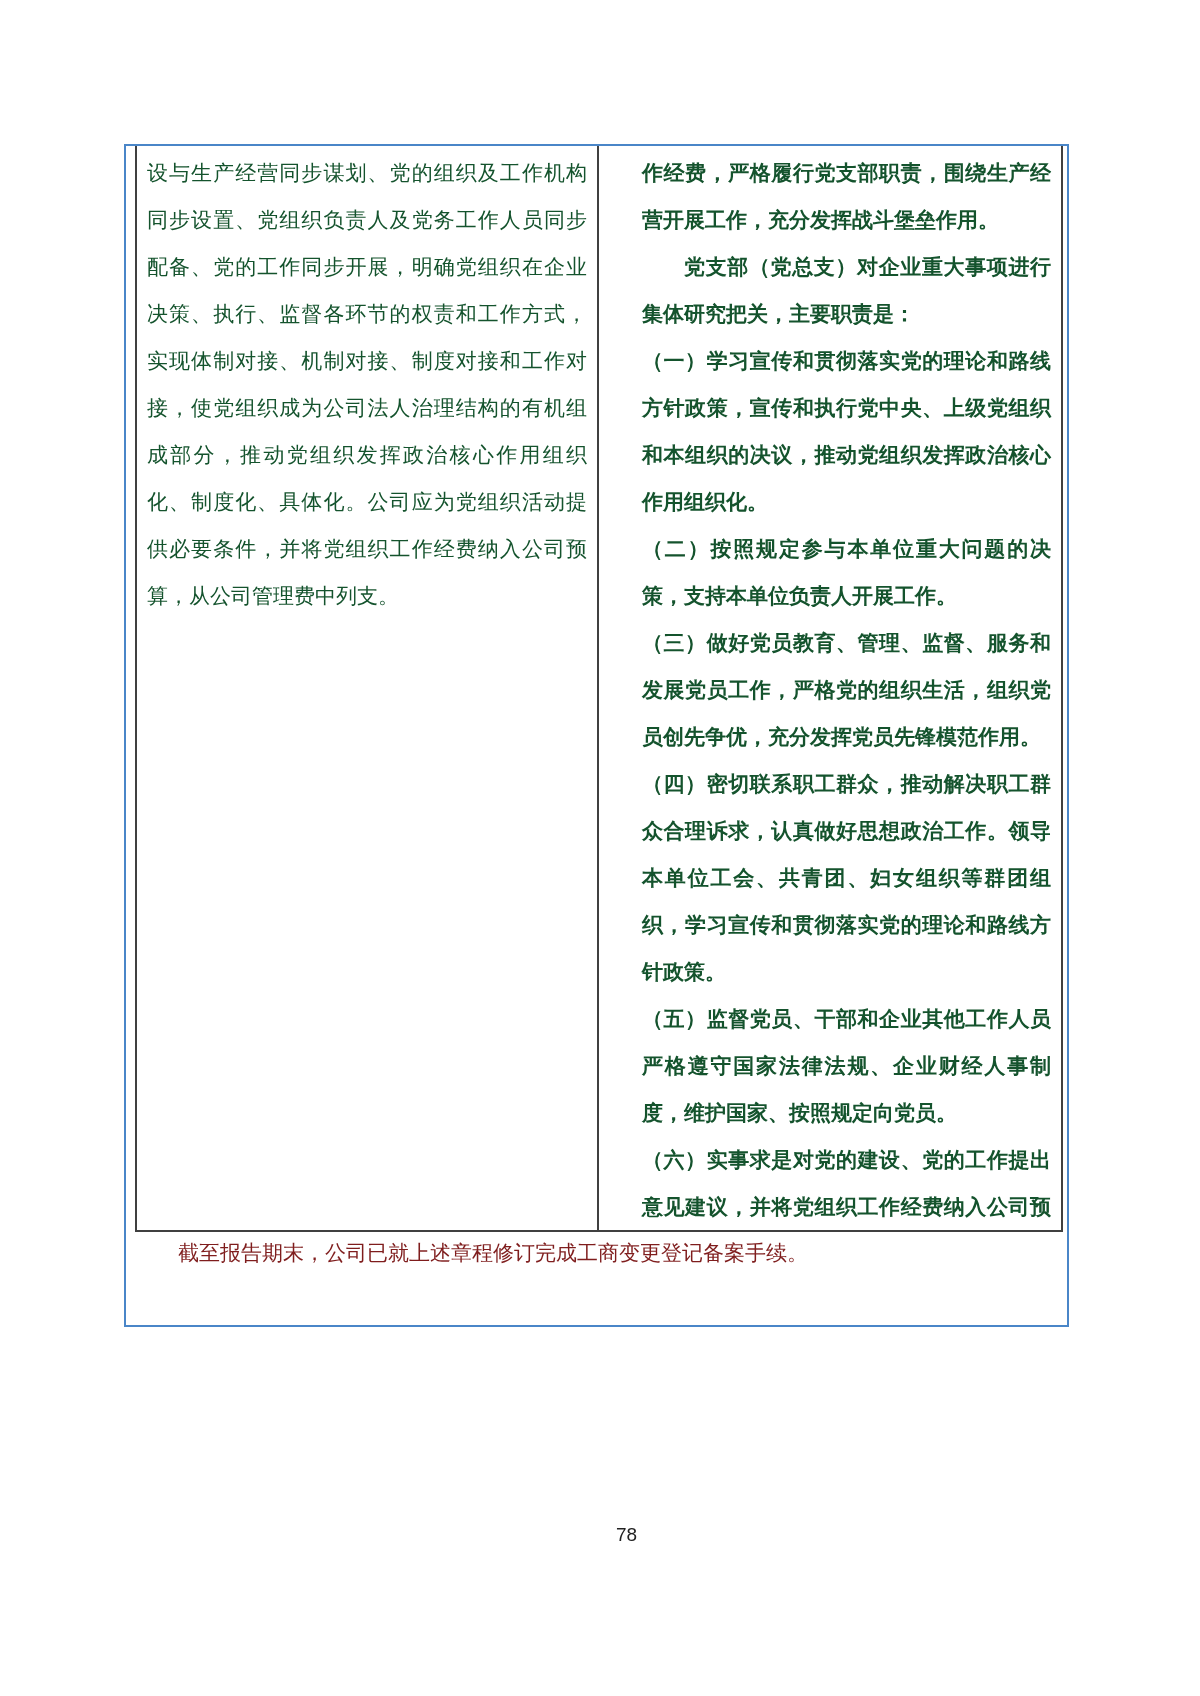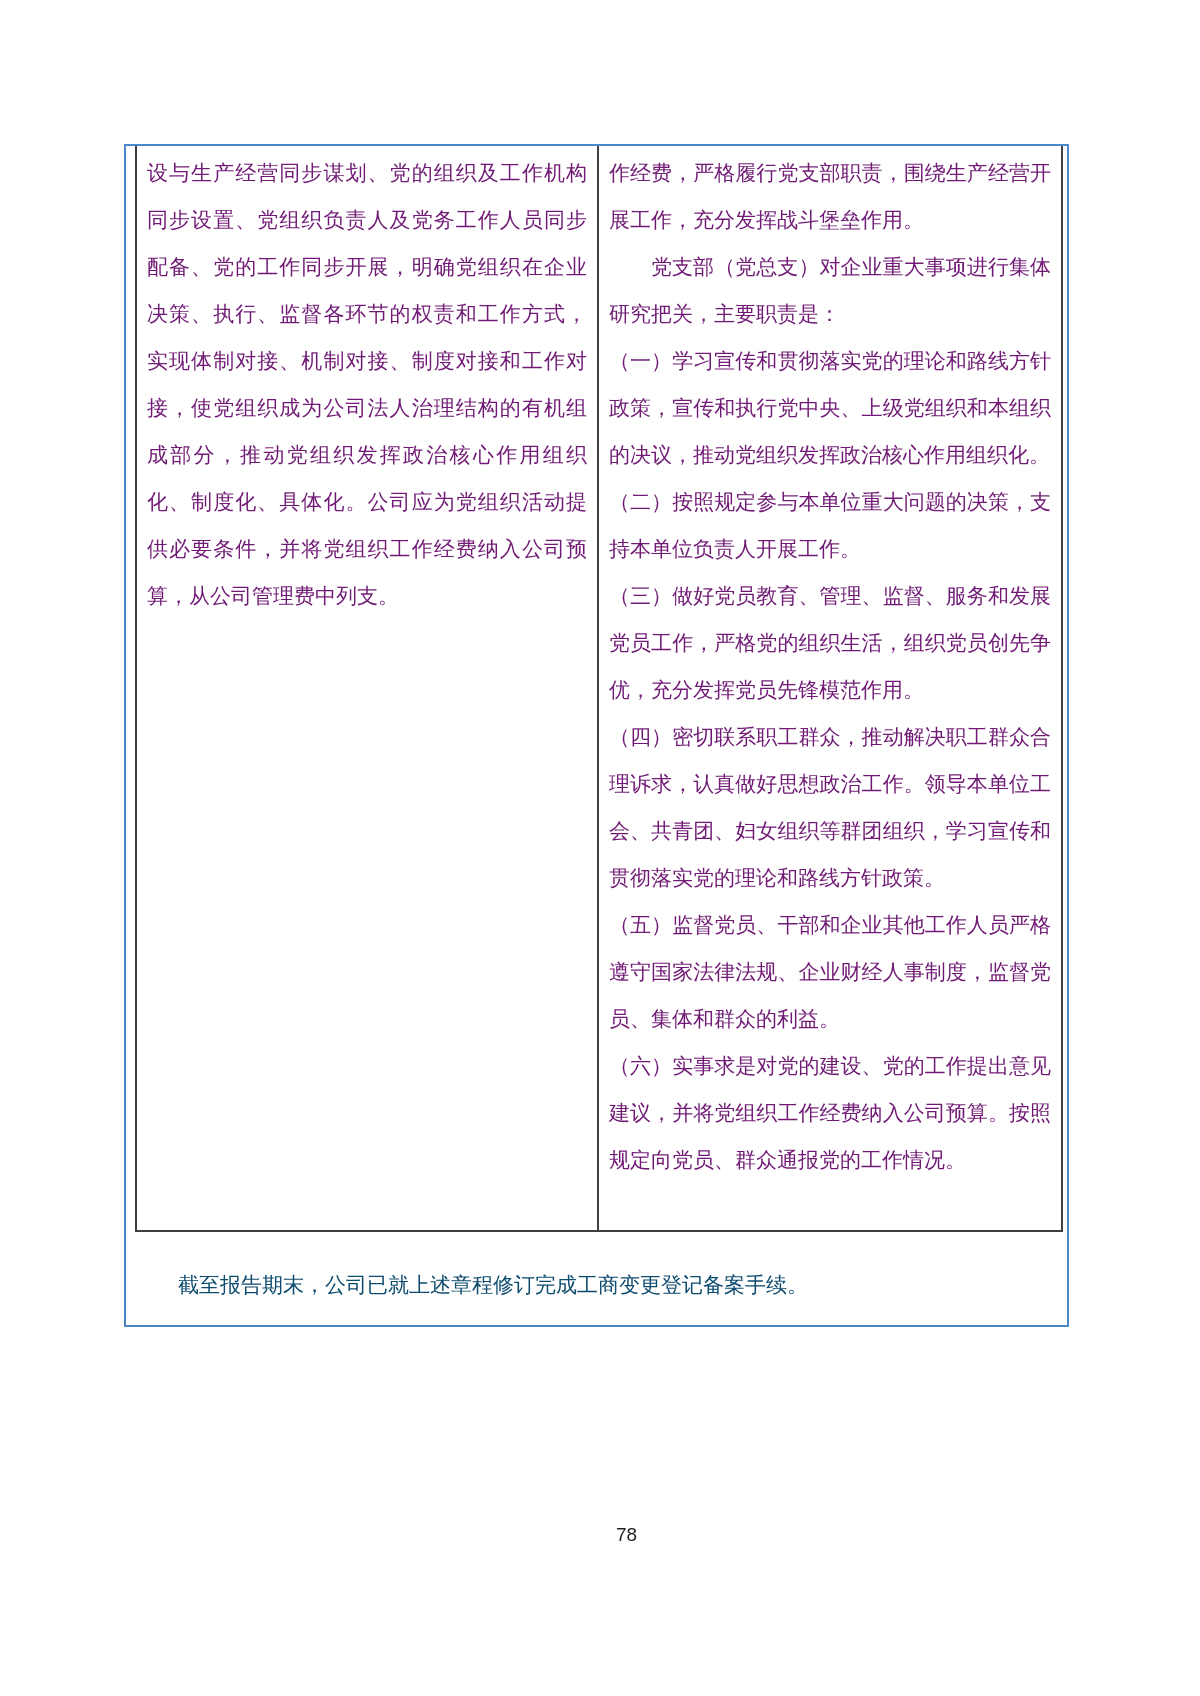--- a/index.html
+++ b/index.html
@@ -37,32 +37,32 @@
   .cell.left {
     flex: 0 0 462px;
     border-right: 2px solid var(--table-border, #404040);
   }
   .cell.right { flex: 1 1 auto; }
   .para {
     font-size: 21px;
     line-height: 47px;
     text-align: justify;
     text-justify: inter-character;
-    color: #701a75;
+    color: #14532d;
   }
-  .cell.right .para { font-weight: 400; }
+  .cell.right .para { font-weight: 700; margin-left: 33px; }
   .para.indent { text-indent: 2em; }
   .closing {
     position: absolute;
-    left: 22px; top: 1116px;
+    left: 22px; top: 1084px;
     width: 880px;
     font-size: 21px;
     line-height: 47px;
     text-indent: 30px;
-    color: #0c4a6e;
+    color: #7f1d1d;
   }
   .pagenum {
     position: absolute;
     left: 616px; top: 1524px;
     font-family: "Liberation Sans", "DejaVu Sans", sans-serif;
     font-size: 19px;
     color: #222222;
   }
 </style>
 </head>
@@ -82,21 +82,21 @@
         <p class="para indent">党支部（党总支）对企业重大事项进行集体研究把关，主要职责是：</p>
 
         <p class="para">（一）学习宣传和贯彻落实党的理论和路线方针政策，宣传和执行党中央、上级党组织和本组织的决议，推动党组织发挥政治核心作用组织化。</p>
 
         <p class="para">（二）按照规定参与本单位重大问题的决策，支持本单位负责人开展工作。</p>
 
         <p class="para">（三）做好党员教育、管理、监督、服务和发展党员工作，严格党的组织生活，组织党员创先争优，充分发挥党员先锋模范作用。</p>
 
         <p class="para">（四）密切联系职工群众，推动解决职工群众合理诉求，认真做好思想政治工作。领导本单位工会、共青团、妇女组织等群团组织，学习宣传和贯彻落实党的理论和路线方针政策。</p>
 
-        <p class="para">（五）监督党员、干部和企业其他工作人员严格遵守国家法律法规、企业财经人事制度，监督党员、集体和群众的利益。</p>
+        <p class="para">（五）监督党员、干部和企业其他工作人员严格遵守国家法律法规、企业财经人事制度，维护国家、按照规定向党员。</p>
 
         <p class="para">（六）实事求是对党的建设、党的工作提出意见建议，并将党组织工作经费纳入公司预算。按照规定向党员、群众通报党的工作情况。</p>
       </div>
   </div>
   <p class="closing">截至报告期末，公司已就上述章程修订完成工商变更登记备案手续。</p>
 </div>
 
 <div class="pagenum">78</div>
 
 </body></html>

